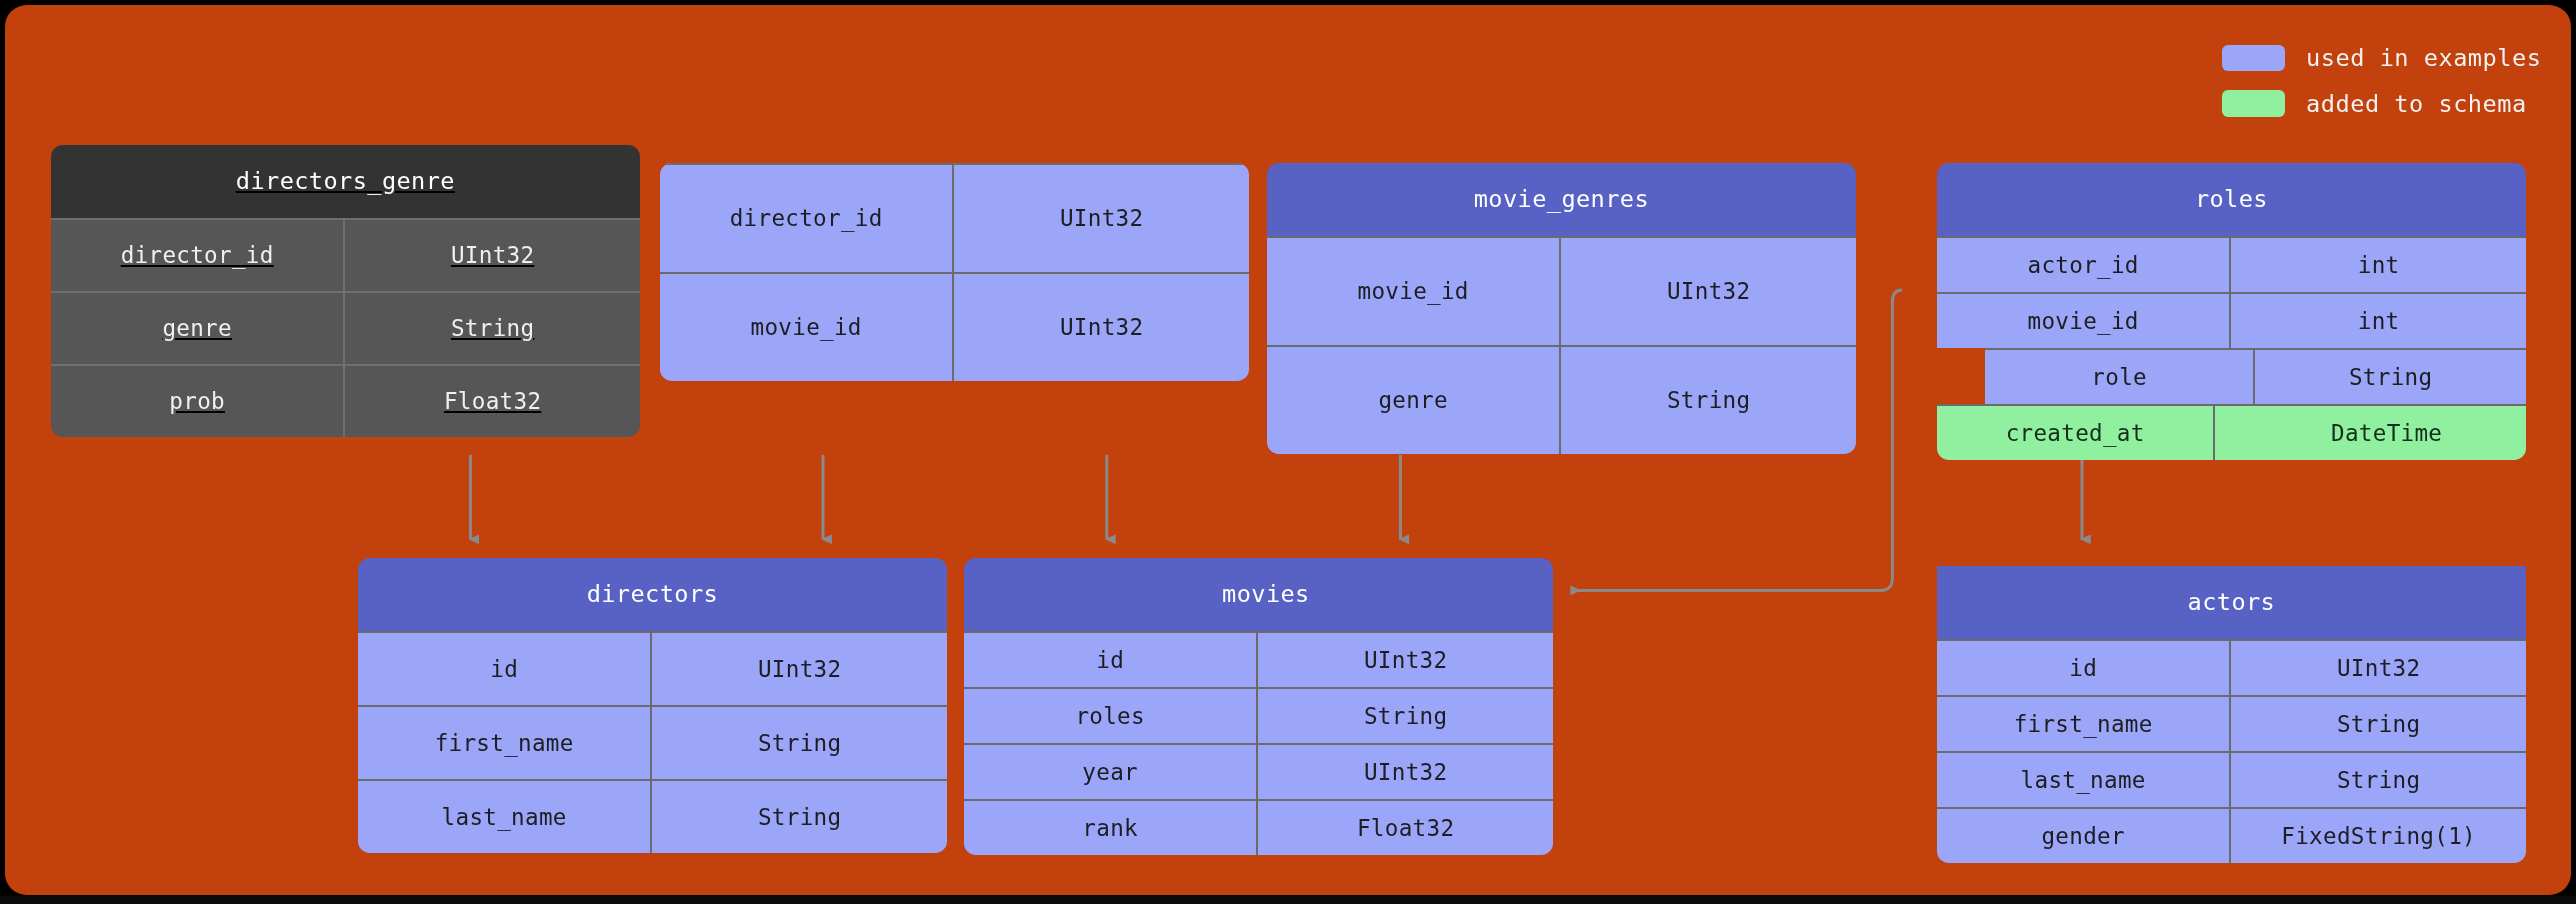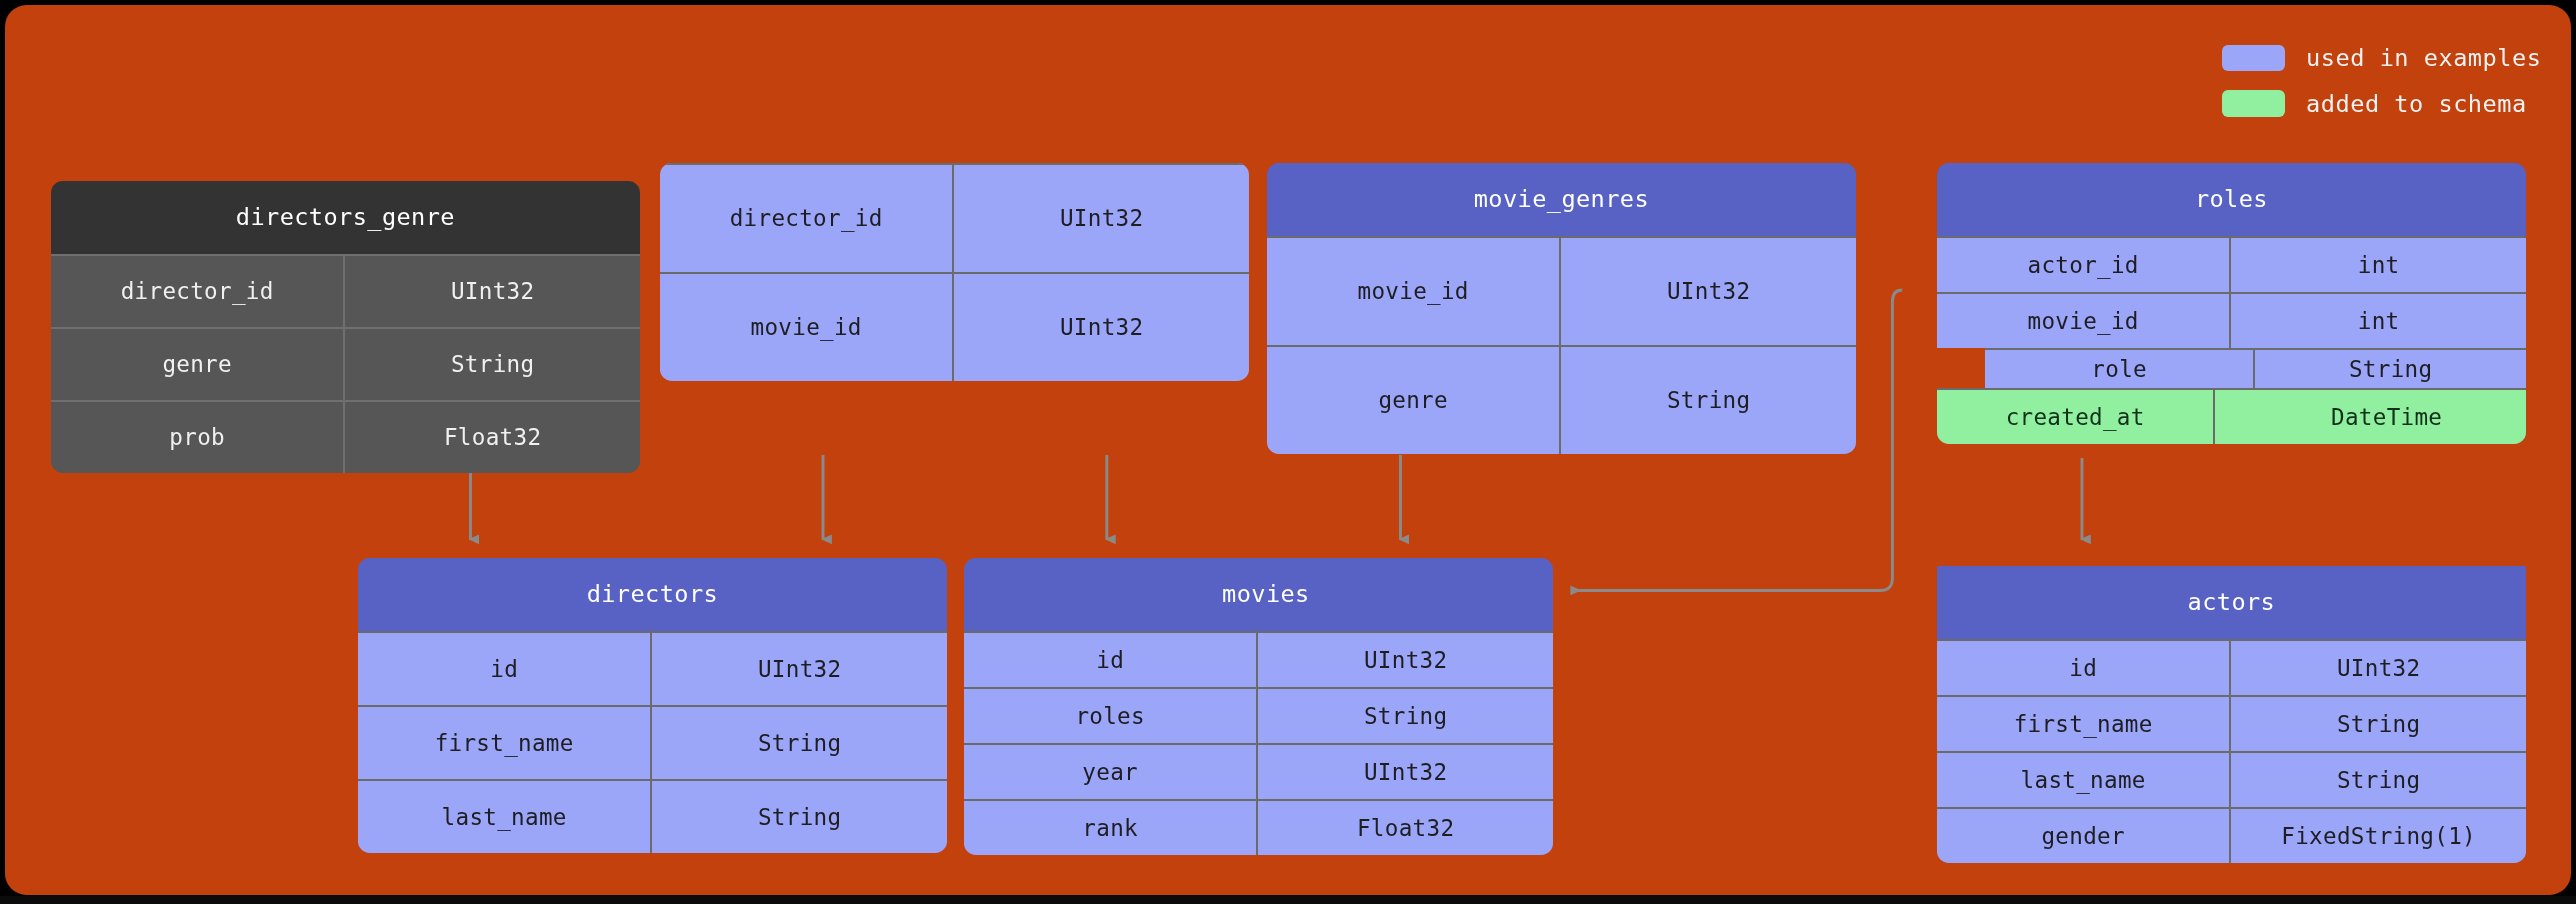--- a/index.html
+++ b/index.html
@@ -151,21 +151,21 @@
     <div class="legend-row">
       <div class="legend-swatch" style="background:#9ba6f8"></div>
       <div class="legend-label">used in examples</div>
     </div>
     <div class="legend-row">
       <div class="legend-swatch" style="background:#90f0a0"></div>
       <div class="legend-label">added to schema</div>
     </div>
   </div>
 
-  <div class="table-card theme-plain" id="t-directors_genre" style="left:46px; top:176px; width:589px;">
+  <div class="table-card theme-plain" id="t-directors_genre" style="left:46px; top:140px; width:589px;text-decoration:underline;">
     <div class="table-header" style="height:73px;">directors_genre</div>
     <div class="table-row" style="height:73px;">
       <div class="cell col-name">director_id</div>
       <div class="cell col-type">UInt32</div>
     </div>
     <div class="table-row" style="height:73px;">
       <div class="cell col-name">genre</div>
       <div class="cell col-type">String</div>
     </div>
     <div class="table-row" style="height:73px;">
@@ -200,21 +200,21 @@
   <div class="table-card theme-blue" id="t-roles" style="left:1932px; top:158px; width:589px;">
     <div class="table-header" style="height:73px;">roles</div>
     <div class="table-row" style="height:56px;">
       <div class="cell col-name">actor_id</div>
       <div class="cell col-type">int</div>
     </div>
     <div class="table-row" style="height:56px;">
       <div class="cell col-name">movie_id</div>
       <div class="cell col-type">int</div>
     </div>
-    <div class="table-row" style="height:40px;margin-left:48px;">
+    <div class="table-row" style="height:56px;margin-left:48px;">
       <div class="cell col-name">role</div>
       <div class="cell col-type">String</div>
     </div>
     <div class="table-row row-added" style="height:56px;">
       <div class="cell col-name">created_at</div>
       <div class="cell col-type">DateTime</div>
     </div>
   </div>
 
   <div class="table-card theme-blue" id="t-directors" style="left:353px; top:553px; width:589px;">

